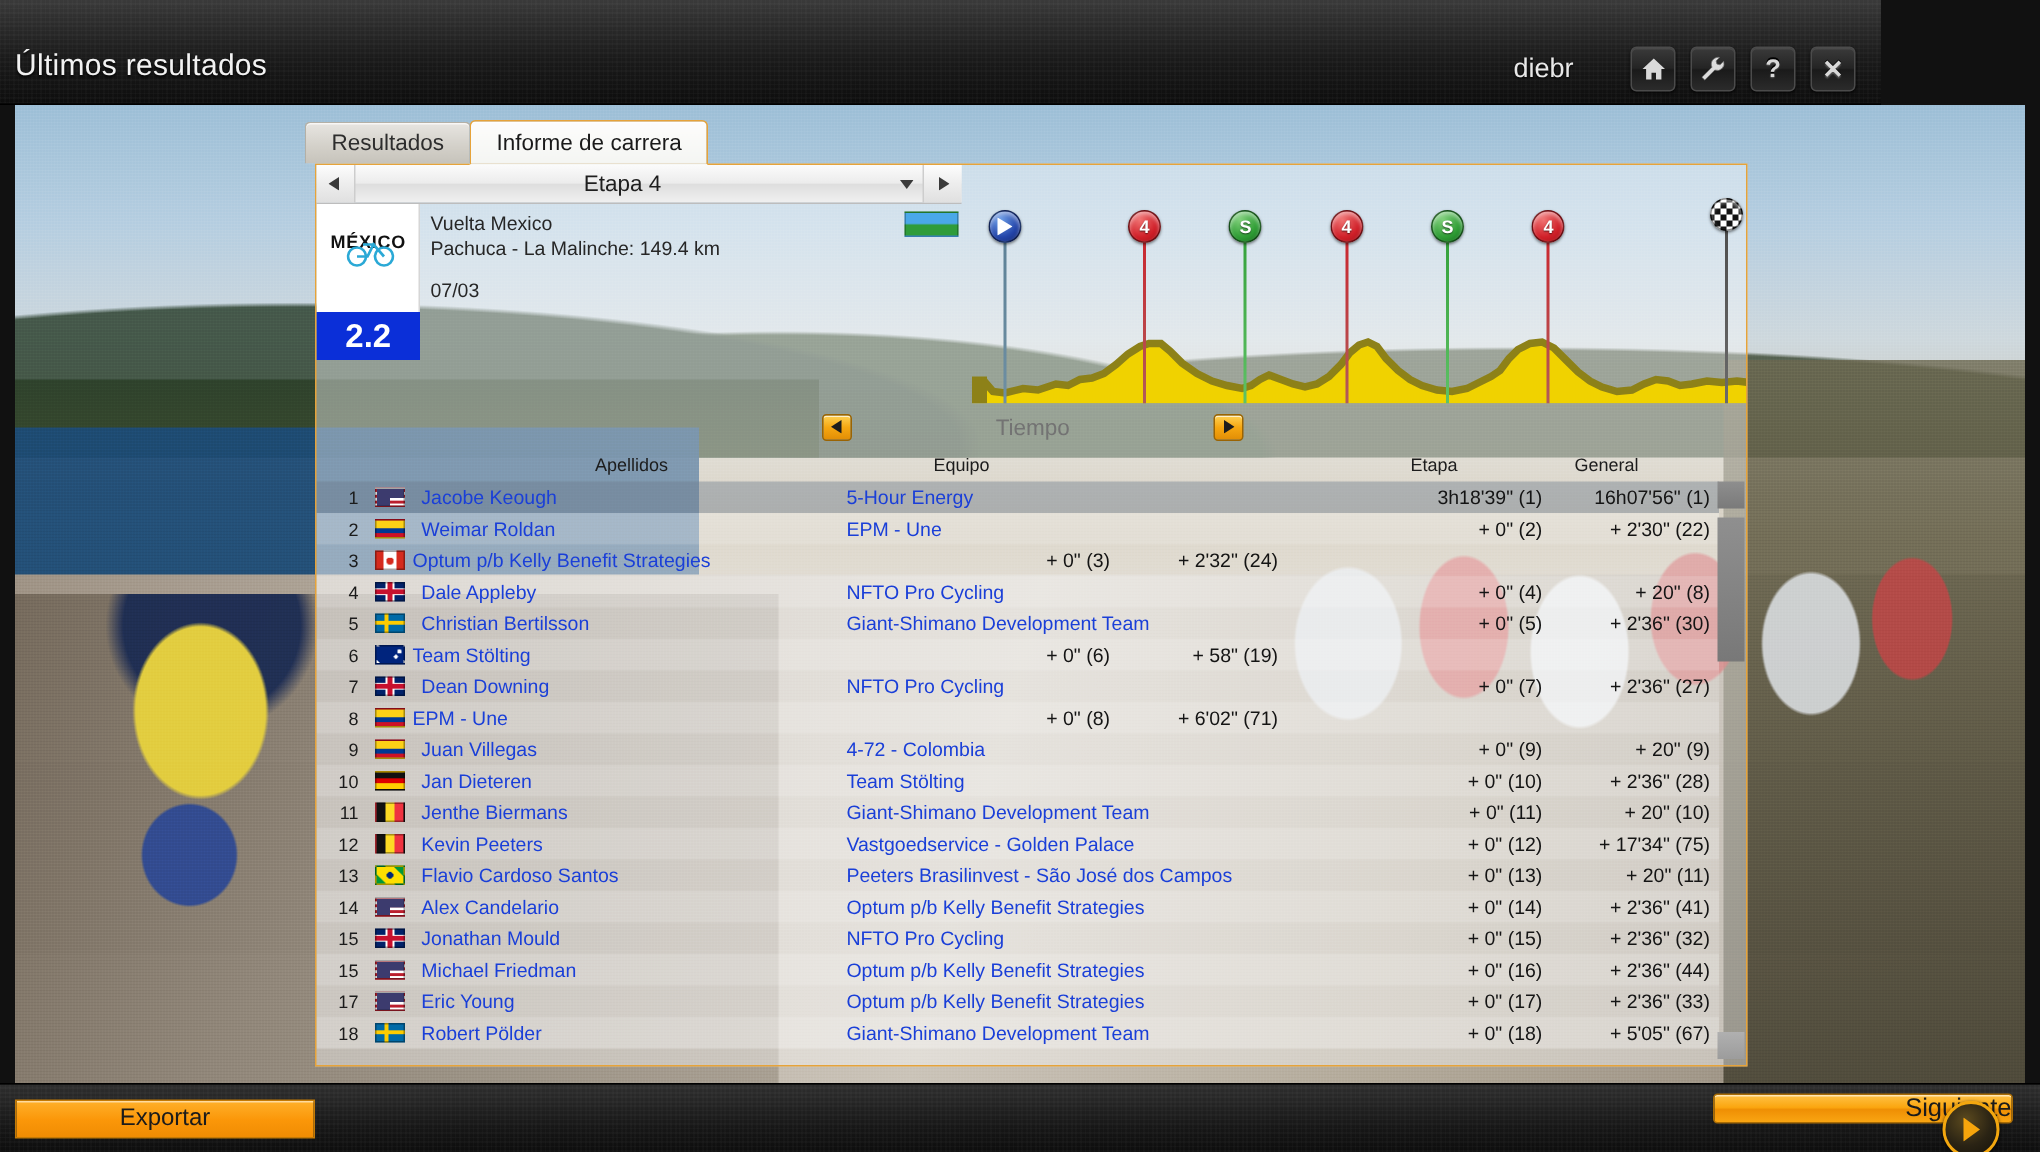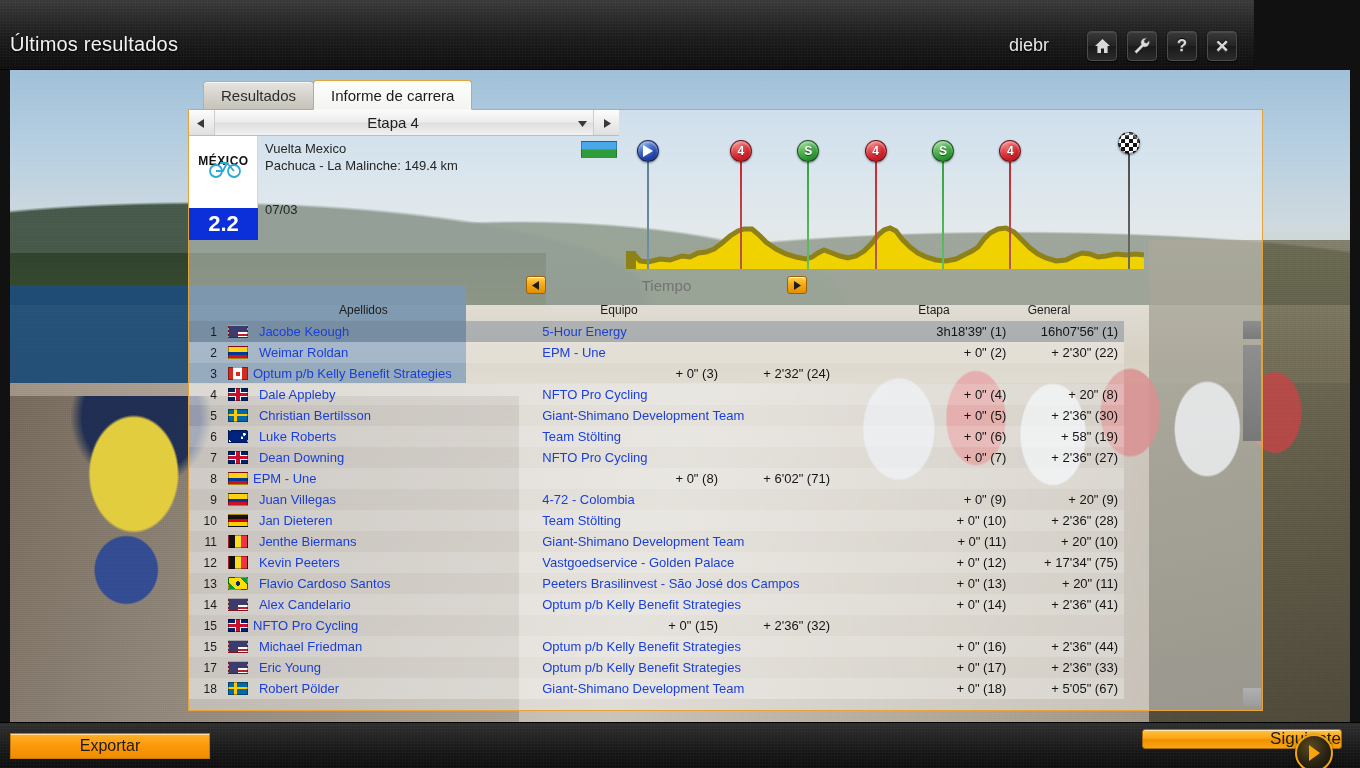--- a/index.html
+++ b/index.html
@@ -155,22 +155,22 @@
     border: 1px solid #e6a33a;
     border-bottom: 1px solid #f7f8f6;
     background: linear-gradient(180deg, #fdfdfc 0%, #f4f5f2 100%);
     box-shadow: inset 0 1px 0 #fff;
     margin-left: -1px;
     position: relative; z-index: 2;
   }
 
   
   #panel {
-    position: absolute; left: 188px; top: 109px;
-    width: 1075px; height: 602px;
+    position: absolute; left: 210px; top: 109px;
+    width: 955px; height: 602px;
     border: 1px solid #e6a33a;
     background: rgba(255,255,255,.42);
     z-index: 4;
     overflow: hidden;
   }
 
   
   #stage-select {
     position: absolute; left: 0; top: 0; width: 430px; height: 26px;
     display: flex; align-items: stretch;
@@ -207,21 +207,21 @@
   #logo-rating {
     position: absolute; left: 0; top: 98px;
     width: 69px; height: 32px;
     background: #0b2fd8;
     color: #fff; font-size: 22px; font-weight: bold;
     display: flex; align-items: center; justify-content: center;
   }
   #info-text { position: absolute; left: 76px; top: 30px; }
   #race-name { font-size: 13px; color: #262626; line-height: 17px; }
   #race-route { font-size: 13px; color: #262626; line-height: 17px; }
-  #race-date { font-size: 13px; color: #262626; margin-top: 28px; }
+  #race-date { font-size: 13px; color: #262626; margin-top: 12px; }
   #race-flag {
     position: absolute; left: 392px; top: 31px;
     width: 36px; height: 17px;
     background: linear-gradient(180deg, #4aa8e8 0%, #4aa8e8 48%, #2f9c3a 52%, #2f9c3a 100%);
     border: 1px solid rgba(0,0,0,.25);
   }
 
   
   #profile {
     position: absolute; left: 437px; top: 0; width: 518px; height: 159px;
@@ -264,21 +264,21 @@
     box-shadow: inset 0 1px 0 rgba(255,255,255,.7);
   }
   #time-label { font-size: 15px; color: #737373; }
 
   
   #tbl-head {
     position: absolute; left: 0; top: 190px; width: 955px; height: 20px;
     font-size: 12px; color: #1c1c1c;
   }
   #tbl-head span { position: absolute; top: 3px; }
-  #th-name { left: 150px; width: 120px; text-align: left; }
+  #th-name { left: 150px; width: 120px; text-align: center; }
   #th-team { left: 660px; width: 120px; text-align: center; transform: translateX(-290px); }
   #th-stage { left: 700px; width: 90px; text-align: center; }
   #th-gc { left: 810px; width: 100px; text-align: center; }
 
   #tbl-body {
     position: absolute; left: 0; top: 211px; width: 955px; height: 385px;
   }
   .row {
     position: relative; height: 21px; width: 935px;
     display: flex; align-items: center;
@@ -586,21 +586,20 @@
           <div class="c-name">Christian Bertilsson</div>
           <div class="c-team">Giant-Shimano Development Team</div>
           <div class="c-stage">+ 0" (5)</div>
           <div class="c-gc">+ 2'36" (30)</div>
         </div>
         <div class="row even">
           <div class="c-pos">6</div>
           <div class="c-flag">
             <span class="flag" style="background: radial-gradient(circle at 72% 62%, rgb(255, 255, 255) 0px, rgb(255, 255, 255) 9%, rgba(0, 0, 0, 0) 10%), radial-gradient(circle at 85% 30%, rgb(255, 255, 255) 0px, rgb(255, 255, 255) 8%, rgba(0, 0, 0, 0) 9%), linear-gradient(45deg, rgb(255, 255, 255) 0px, rgb(255, 255, 255) 7%, rgba(0, 0, 0, 0) 8%), rgb(0, 36, 125);"></span>
           </div>
-          <div class="c-name">Luke Roberts</div>
           <div class="c-team">Team Stölting</div>
           <div class="c-stage">+ 0" (6)</div>
           <div class="c-gc">+ 58" (19)</div>
         </div>
         <div class="row odd">
           <div class="c-pos">7</div>
           <div class="c-flag">
             <span class="flag" style="background: linear-gradient(90deg, rgba(0, 0, 0, 0) 0px, rgba(0, 0, 0, 0) 40%, rgb(200, 16, 46) 40%, rgb(200, 16, 46) 60%, rgba(0, 0, 0, 0) 60%), linear-gradient(rgba(0, 0, 0, 0) 0px, rgba(0, 0, 0, 0) 38%, rgb(200, 16, 46) 38%, rgb(200, 16, 46) 62%, rgba(0, 0, 0, 0) 62%), linear-gradient(90deg, rgba(0, 0, 0, 0) 0px, rgba(0, 0, 0, 0) 34%, rgb(255, 255, 255) 34%, rgb(255, 255, 255) 66%, rgba(0, 0, 0, 0) 66%), linear-gradient(rgba(0, 0, 0, 0) 0px, rgba(0, 0, 0, 0) 31%, rgb(255, 255, 255) 31%, rgb(255, 255, 255) 69%, rgba(0, 0, 0, 0) 69%), rgb(1, 33, 105);"></span>
           </div>
           <div class="c-name">Dean Downing</div>
@@ -675,20 +674,21 @@
           <div class="c-name">Alex Candelario</div>
           <div class="c-team">Optum p/b Kelly Benefit Strategies</div>
           <div class="c-stage">+ 0" (14)</div>
           <div class="c-gc">+ 2'36" (41)</div>
         </div>
         <div class="row odd">
           <div class="c-pos">15</div>
           <div class="c-flag">
             <span class="flag" style="background: linear-gradient(90deg, rgba(0, 0, 0, 0) 0px, rgba(0, 0, 0, 0) 40%, rgb(200, 16, 46) 40%, rgb(200, 16, 46) 60%, rgba(0, 0, 0, 0) 60%), linear-gradient(rgba(0, 0, 0, 0) 0px, rgba(0, 0, 0, 0) 38%, rgb(200, 16, 46) 38%, rgb(200, 16, 46) 62%, rgba(0, 0, 0, 0) 62%), linear-gradient(90deg, rgba(0, 0, 0, 0) 0px, rgba(0, 0, 0, 0) 34%, rgb(255, 255, 255) 34%, rgb(255, 255, 255) 66%, rgba(0, 0, 0, 0) 66%), linear-gradient(rgba(0, 0, 0, 0) 0px, rgba(0, 0, 0, 0) 31%, rgb(255, 255, 255) 31%, rgb(255, 255, 255) 69%, rgba(0, 0, 0, 0) 69%), rgb(1, 33, 105);"></span>
           </div>
+          <div class="c-name">Jonathan Mould</div>
           <div class="c-team">NFTO Pro Cycling</div>
           <div class="c-stage">+ 0" (15)</div>
           <div class="c-gc">+ 2'36" (32)</div>
         </div>
         <div class="row even">
           <div class="c-pos">15</div>
           <div class="c-flag">
             <span class="flag" style="background: repeating-linear-gradient(rgb(187, 30, 45) 0px, rgb(187, 30, 45) 2px, rgb(255, 255, 255) 2px, rgb(255, 255, 255) 4px) 0% 0% / auto, linear-gradient(rgb(187, 30, 45), rgb(187, 30, 45)); box-shadow: rgb(60, 59, 110) 9px 6px 0px inset;"></span>
           </div>
           <div class="c-name">Michael Friedman</div>

